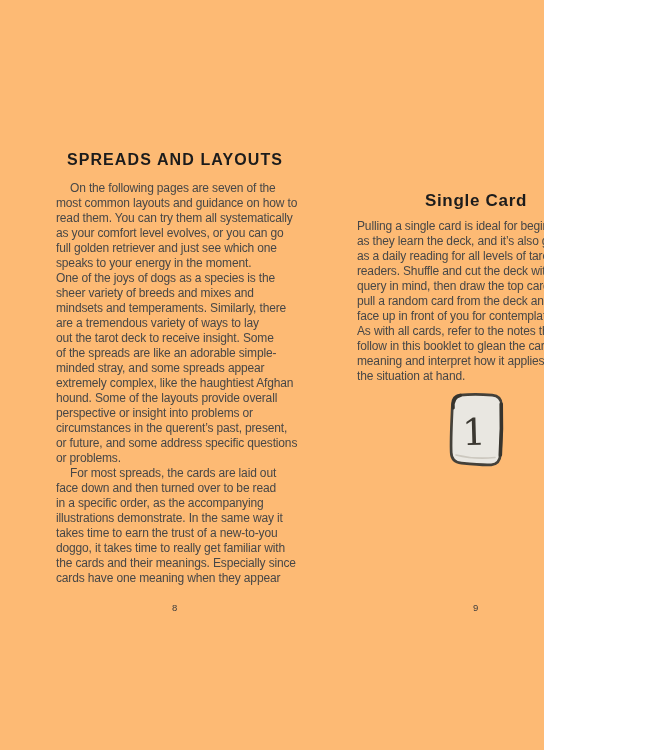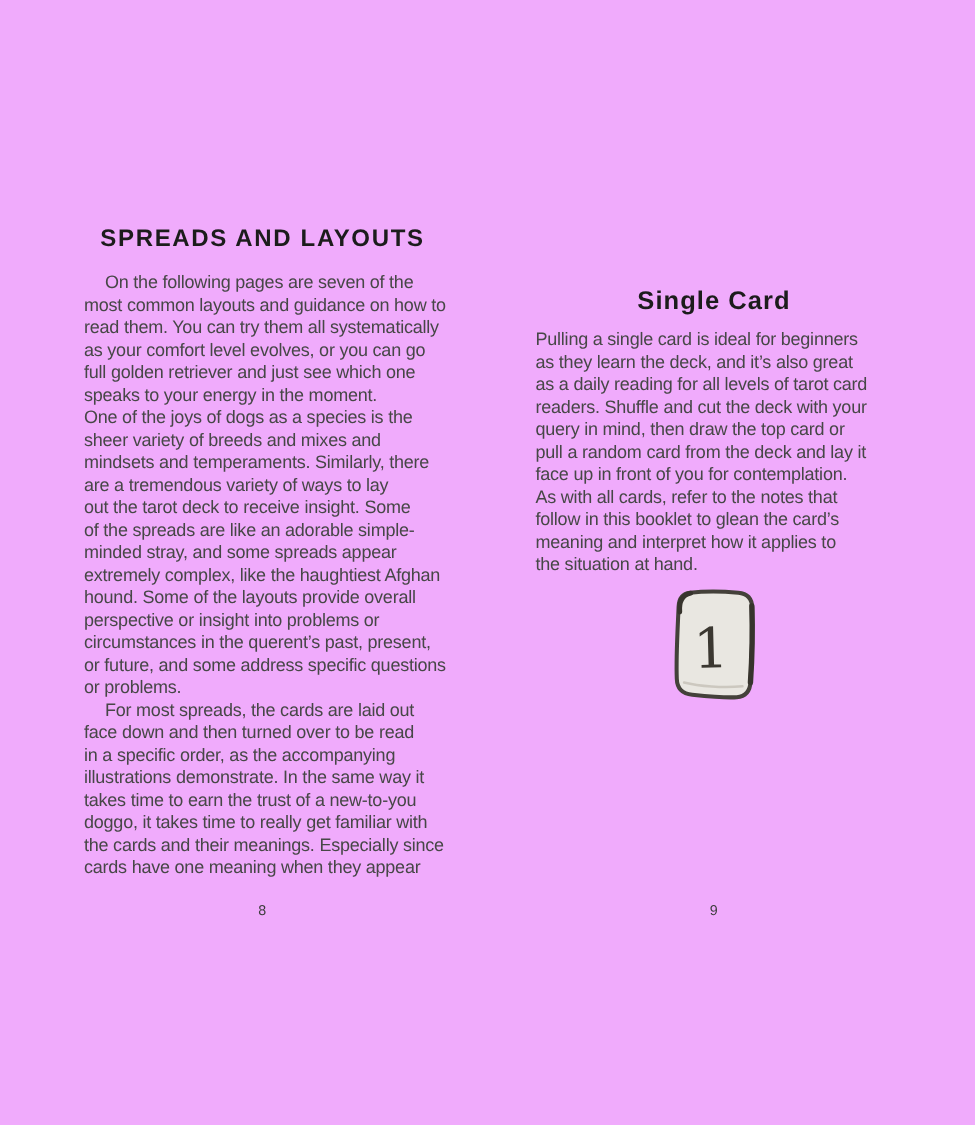--- a/index.html
+++ b/index.html
@@ -2,23 +2,23 @@
 <html><head>
 <meta charset="utf-8">
 <style>
   html, body {
     margin: 0;
     padding: 0;
     background: #ffffff;
   }
   .spread {
     position: relative;
-    width: 650px;
+    width: 544px;
     height: 750px;
-    background: #f0abfc;
+    background: #fdba74;
     font-family: "Liberation Sans", sans-serif;
     overflow: hidden;
   }
   .col {
     position: absolute;
     width: 238px;
   }
   .col-left  { left: 56px;  top: 151px; }
   .col-right { left: 357px; top: 181px; }
 

